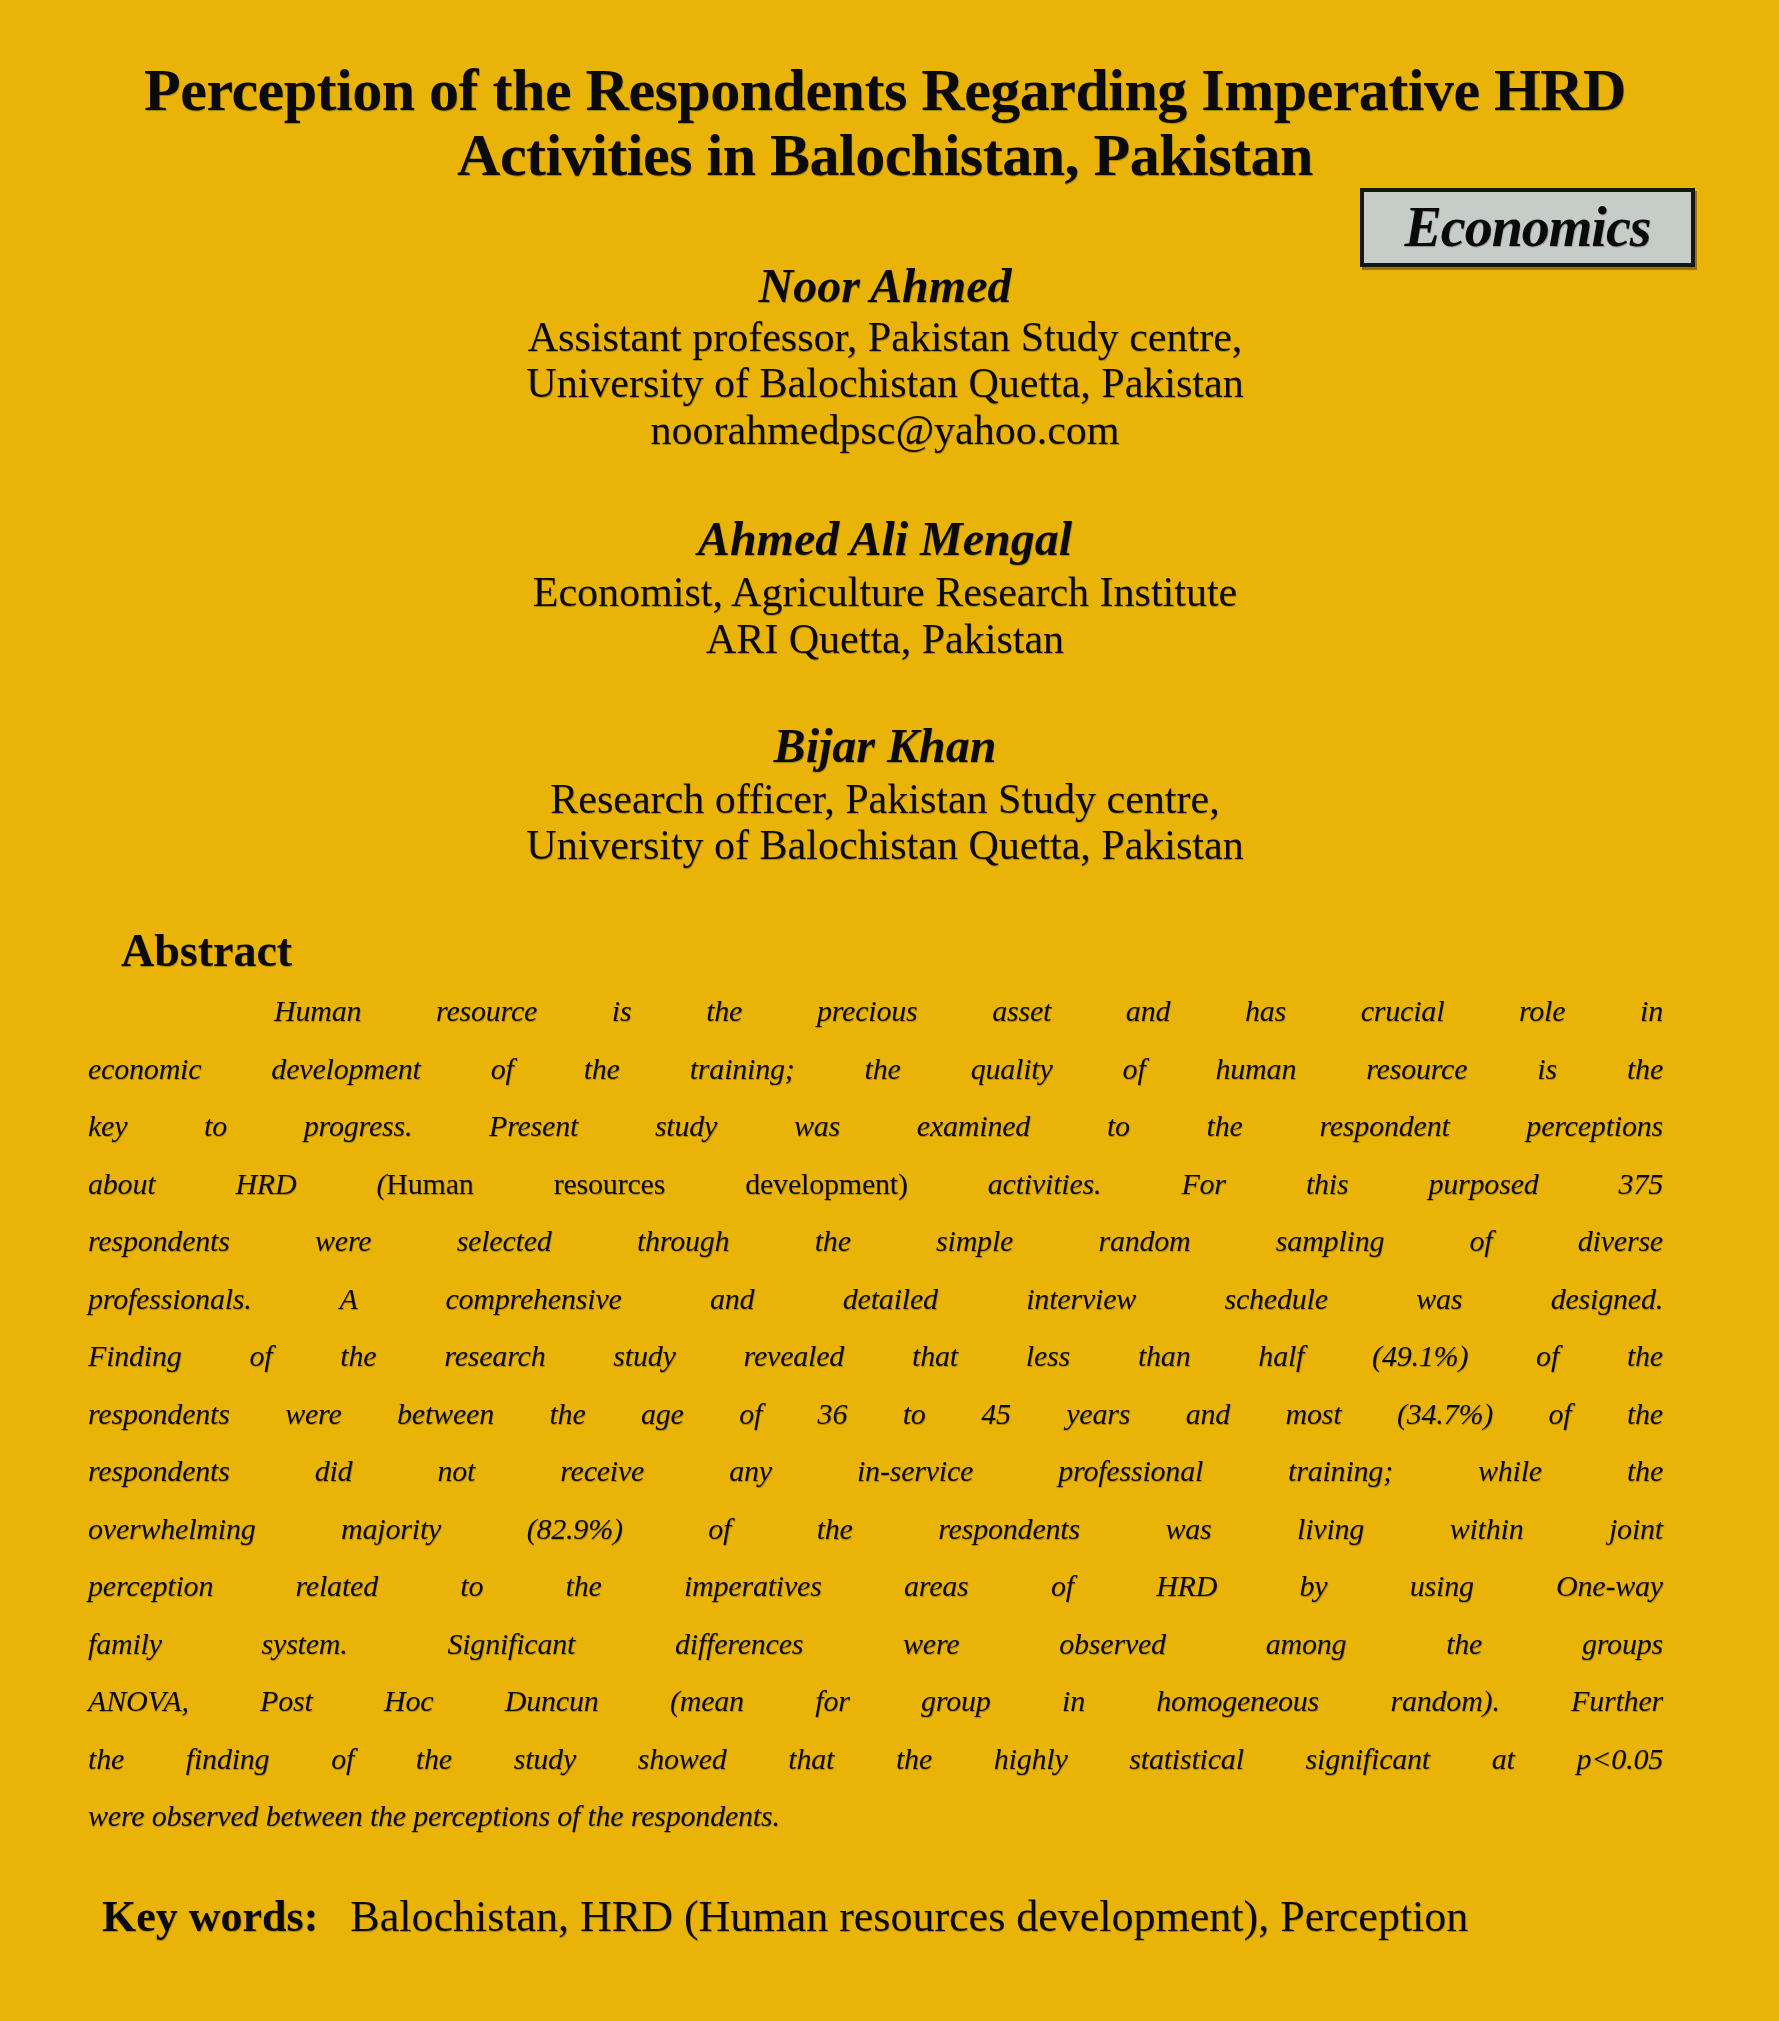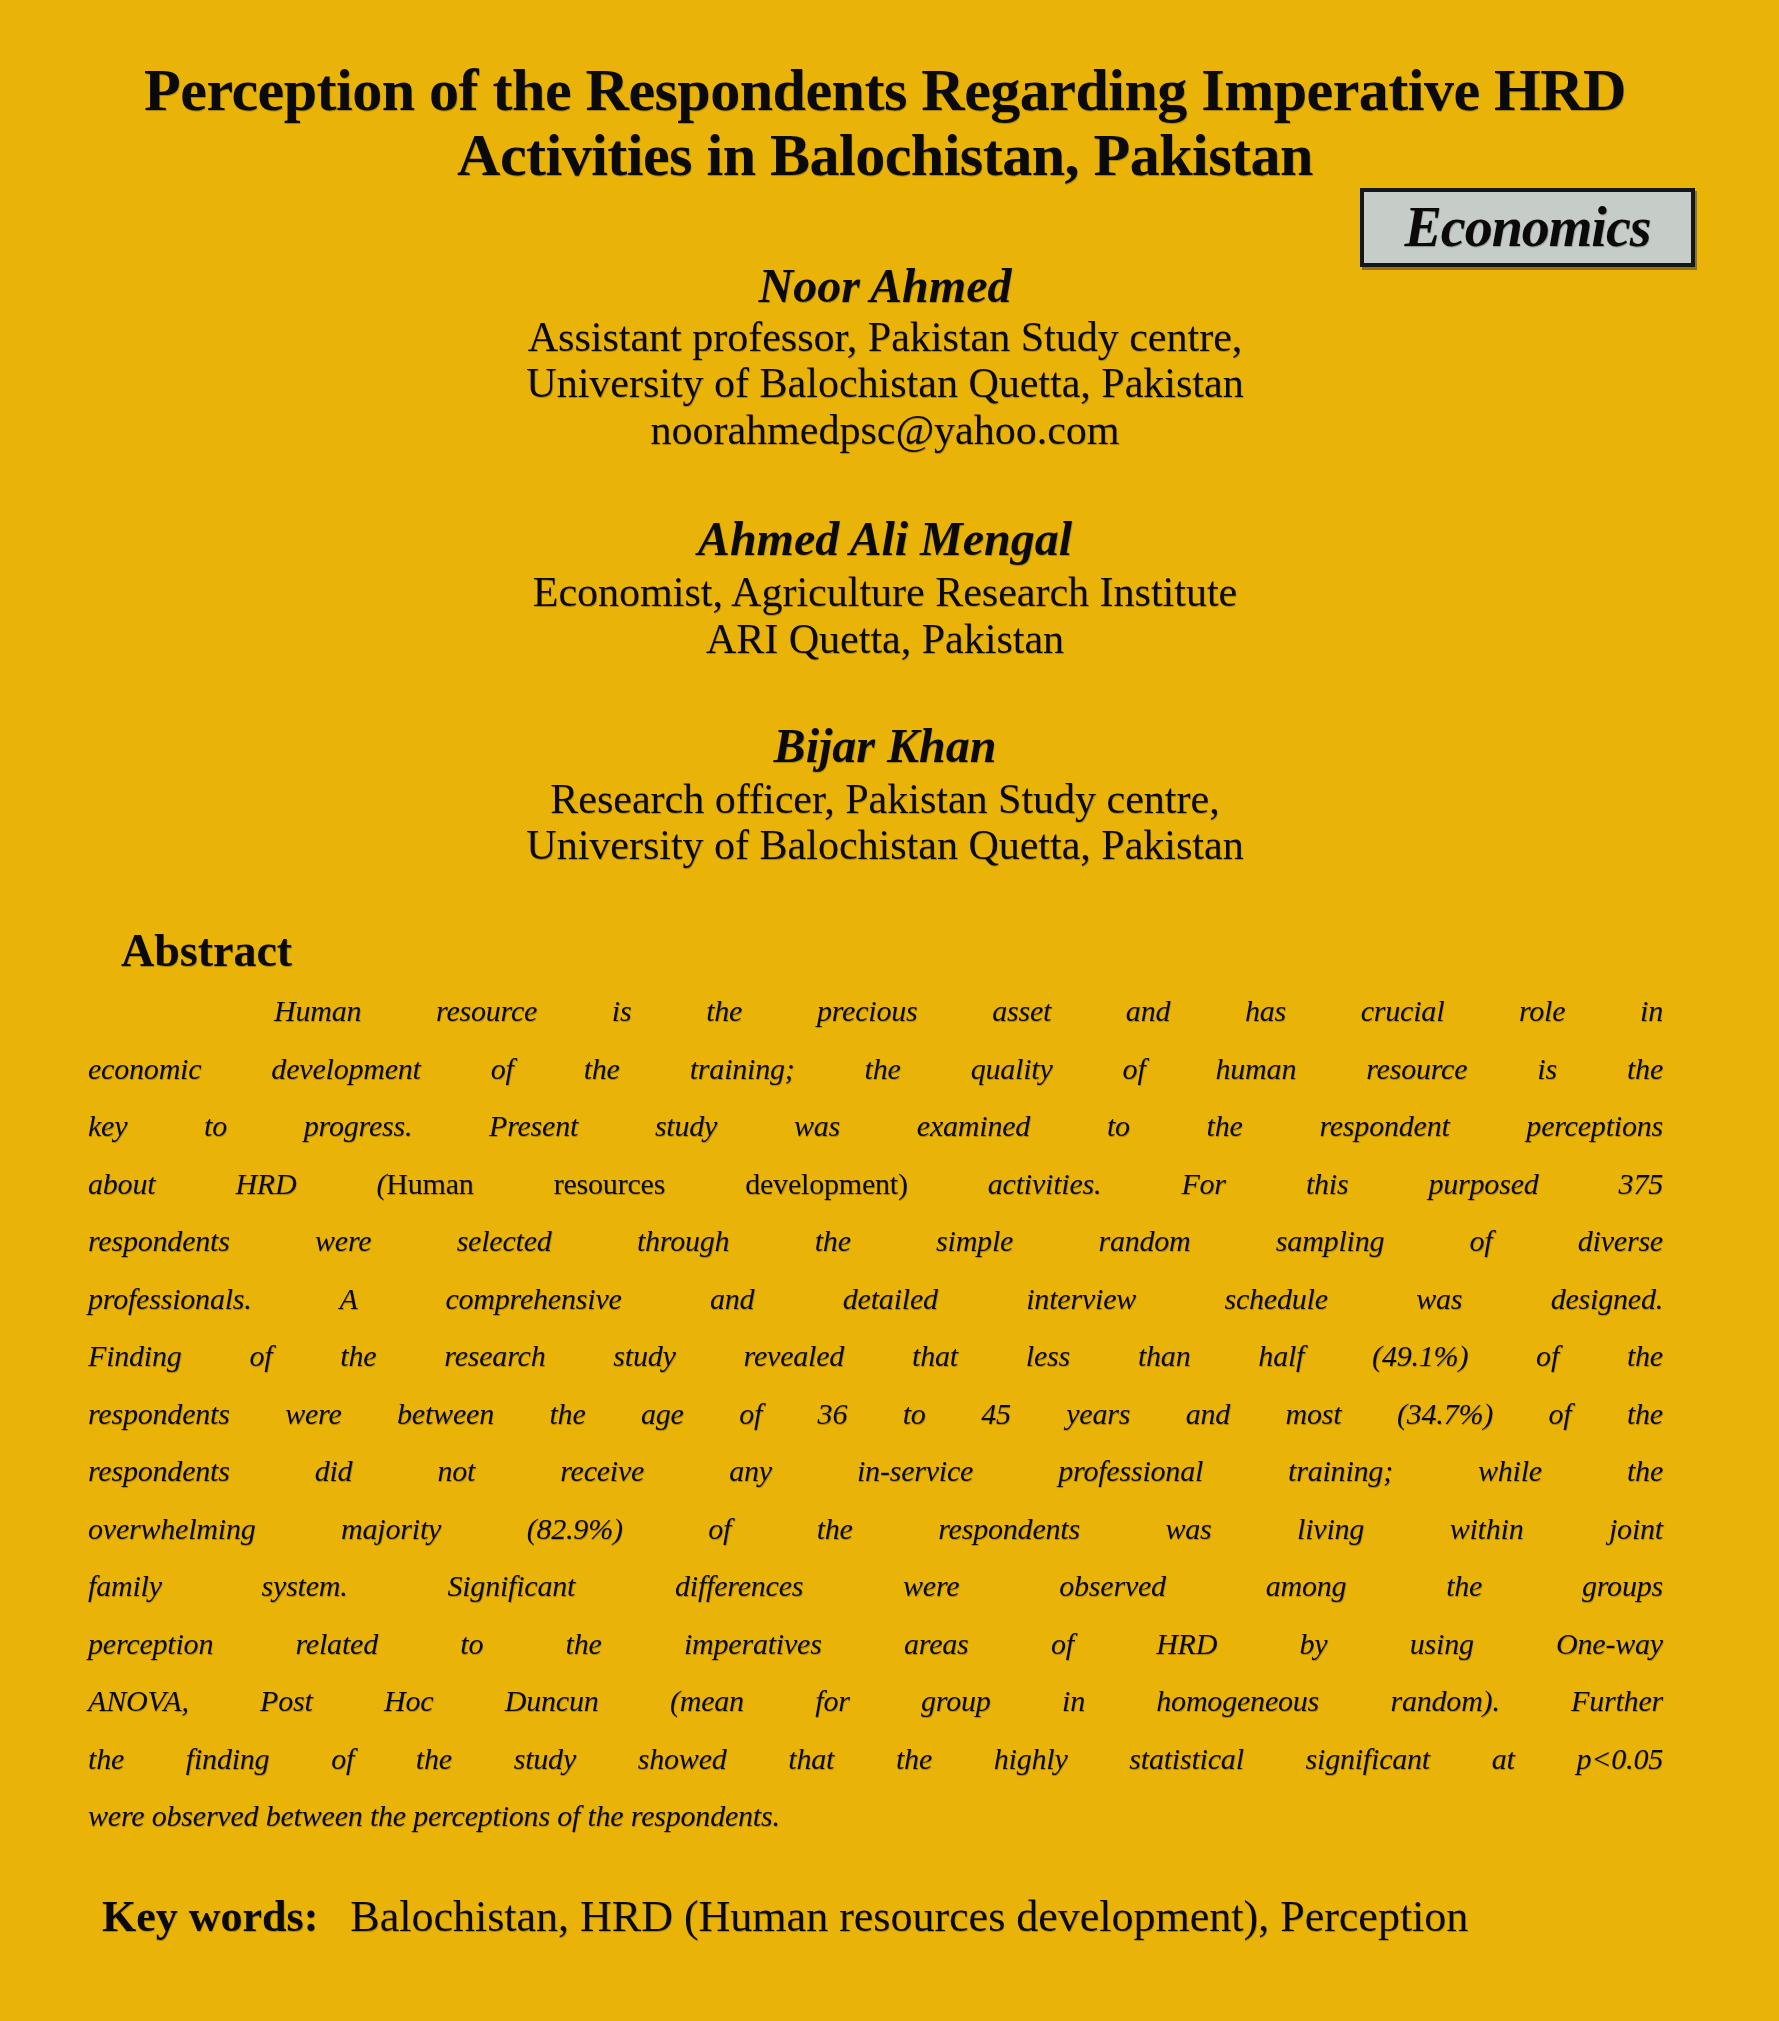--- a/index.html
+++ b/index.html
@@ -119,22 +119,22 @@
     <div class="abs-line first">Human resource is the precious asset and has crucial role in</div>
     <div class="abs-line">economic development of the training; the quality of human resource is the</div>
     <div class="abs-line">key to progress. Present study was examined to the respondent perceptions</div>
     <div class="abs-line"><span>about HRD (</span><span class="upright">Human resources development)</span><span> activities. For this purposed 375</span></div>
     <div class="abs-line">respondents were selected through the simple random sampling of diverse</div>
     <div class="abs-line">professionals. A comprehensive and detailed interview schedule was designed.</div>
     <div class="abs-line">Finding of the research study revealed that less than half (49.1%) of the</div>
     <div class="abs-line">respondents were between the age of 36 to 45 years and most (34.7%) of the</div>
     <div class="abs-line">respondents did not receive any in-service professional training; while the</div>
     <div class="abs-line">overwhelming majority (82.9%) of the respondents was living within joint</div>
+    <div class="abs-line">perception related to the imperatives areas of HRD by using One-way</div>
     <div class="abs-line">family system. Significant differences were observed among the groups</div>
-    <div class="abs-line">perception related to the imperatives areas of HRD by using One-way</div>
     <div class="abs-line">ANOVA, Post Hoc Duncun (mean for group in homogeneous random). Further</div>
     <div class="abs-line">the finding of the study showed that the highly statistical significant at p&lt;0.05</div>
     <div class="abs-line end">were observed between the perceptions of the respondents.</div>
   </div>
 
   <div class="keywords">
     <span class="kw-label">Key words:</span><span class="kw-text">Balochistan, HRD (Human resources development), Perception</span>
   </div>
 
 </div>

